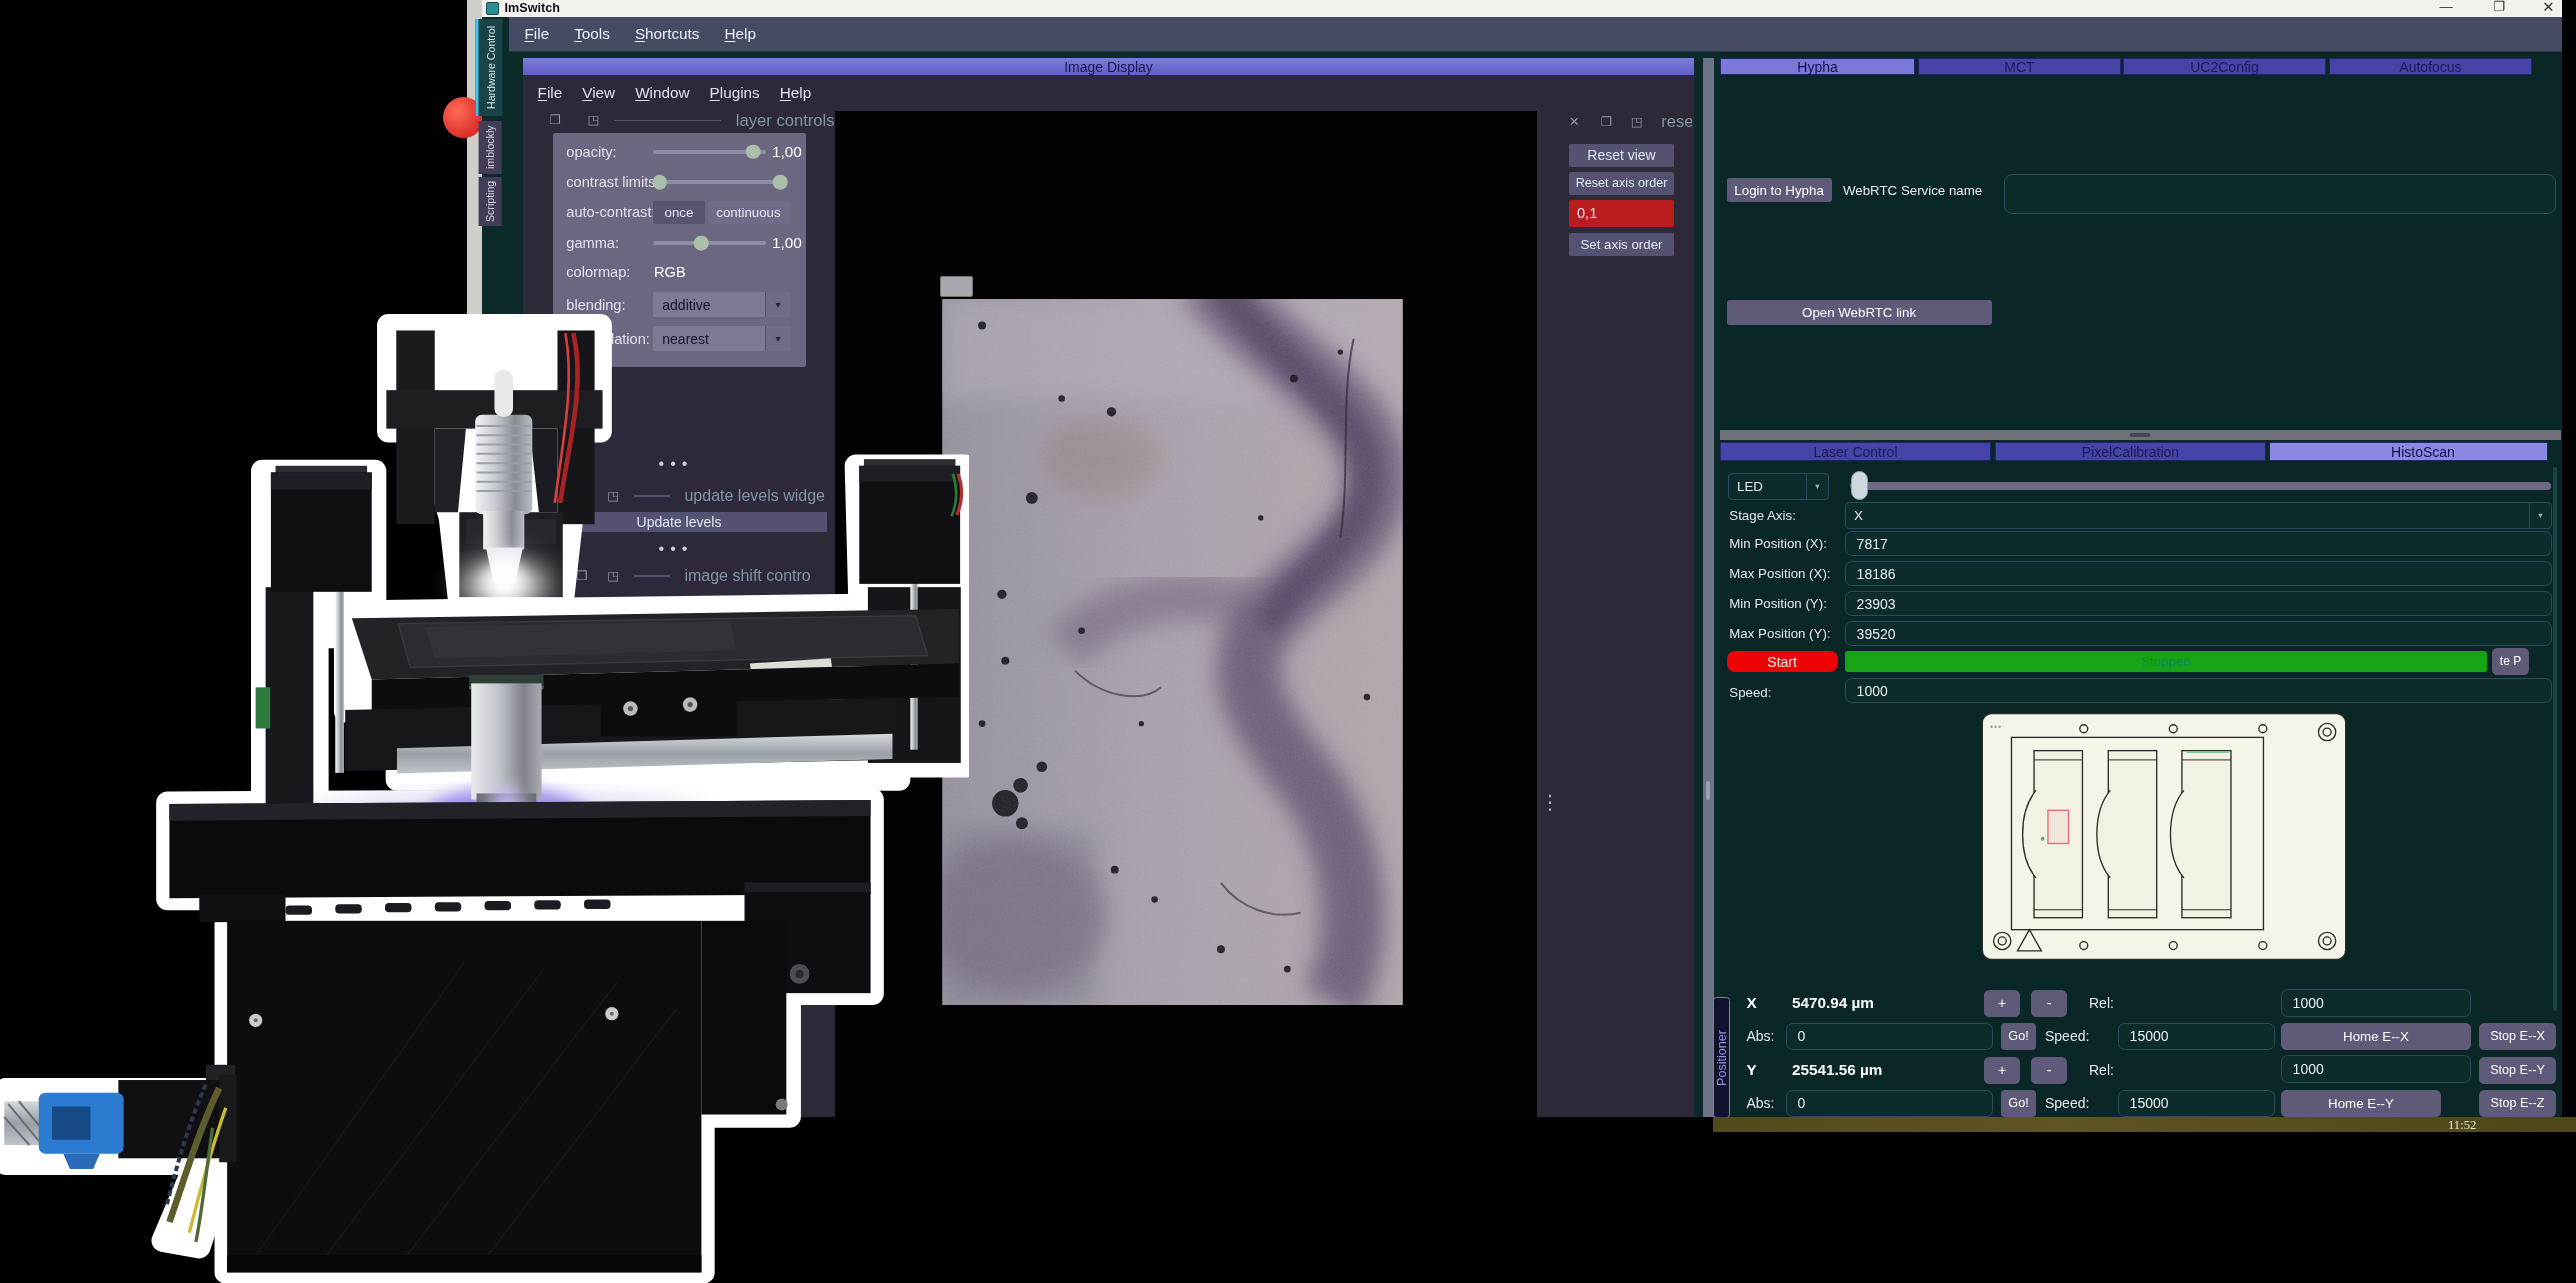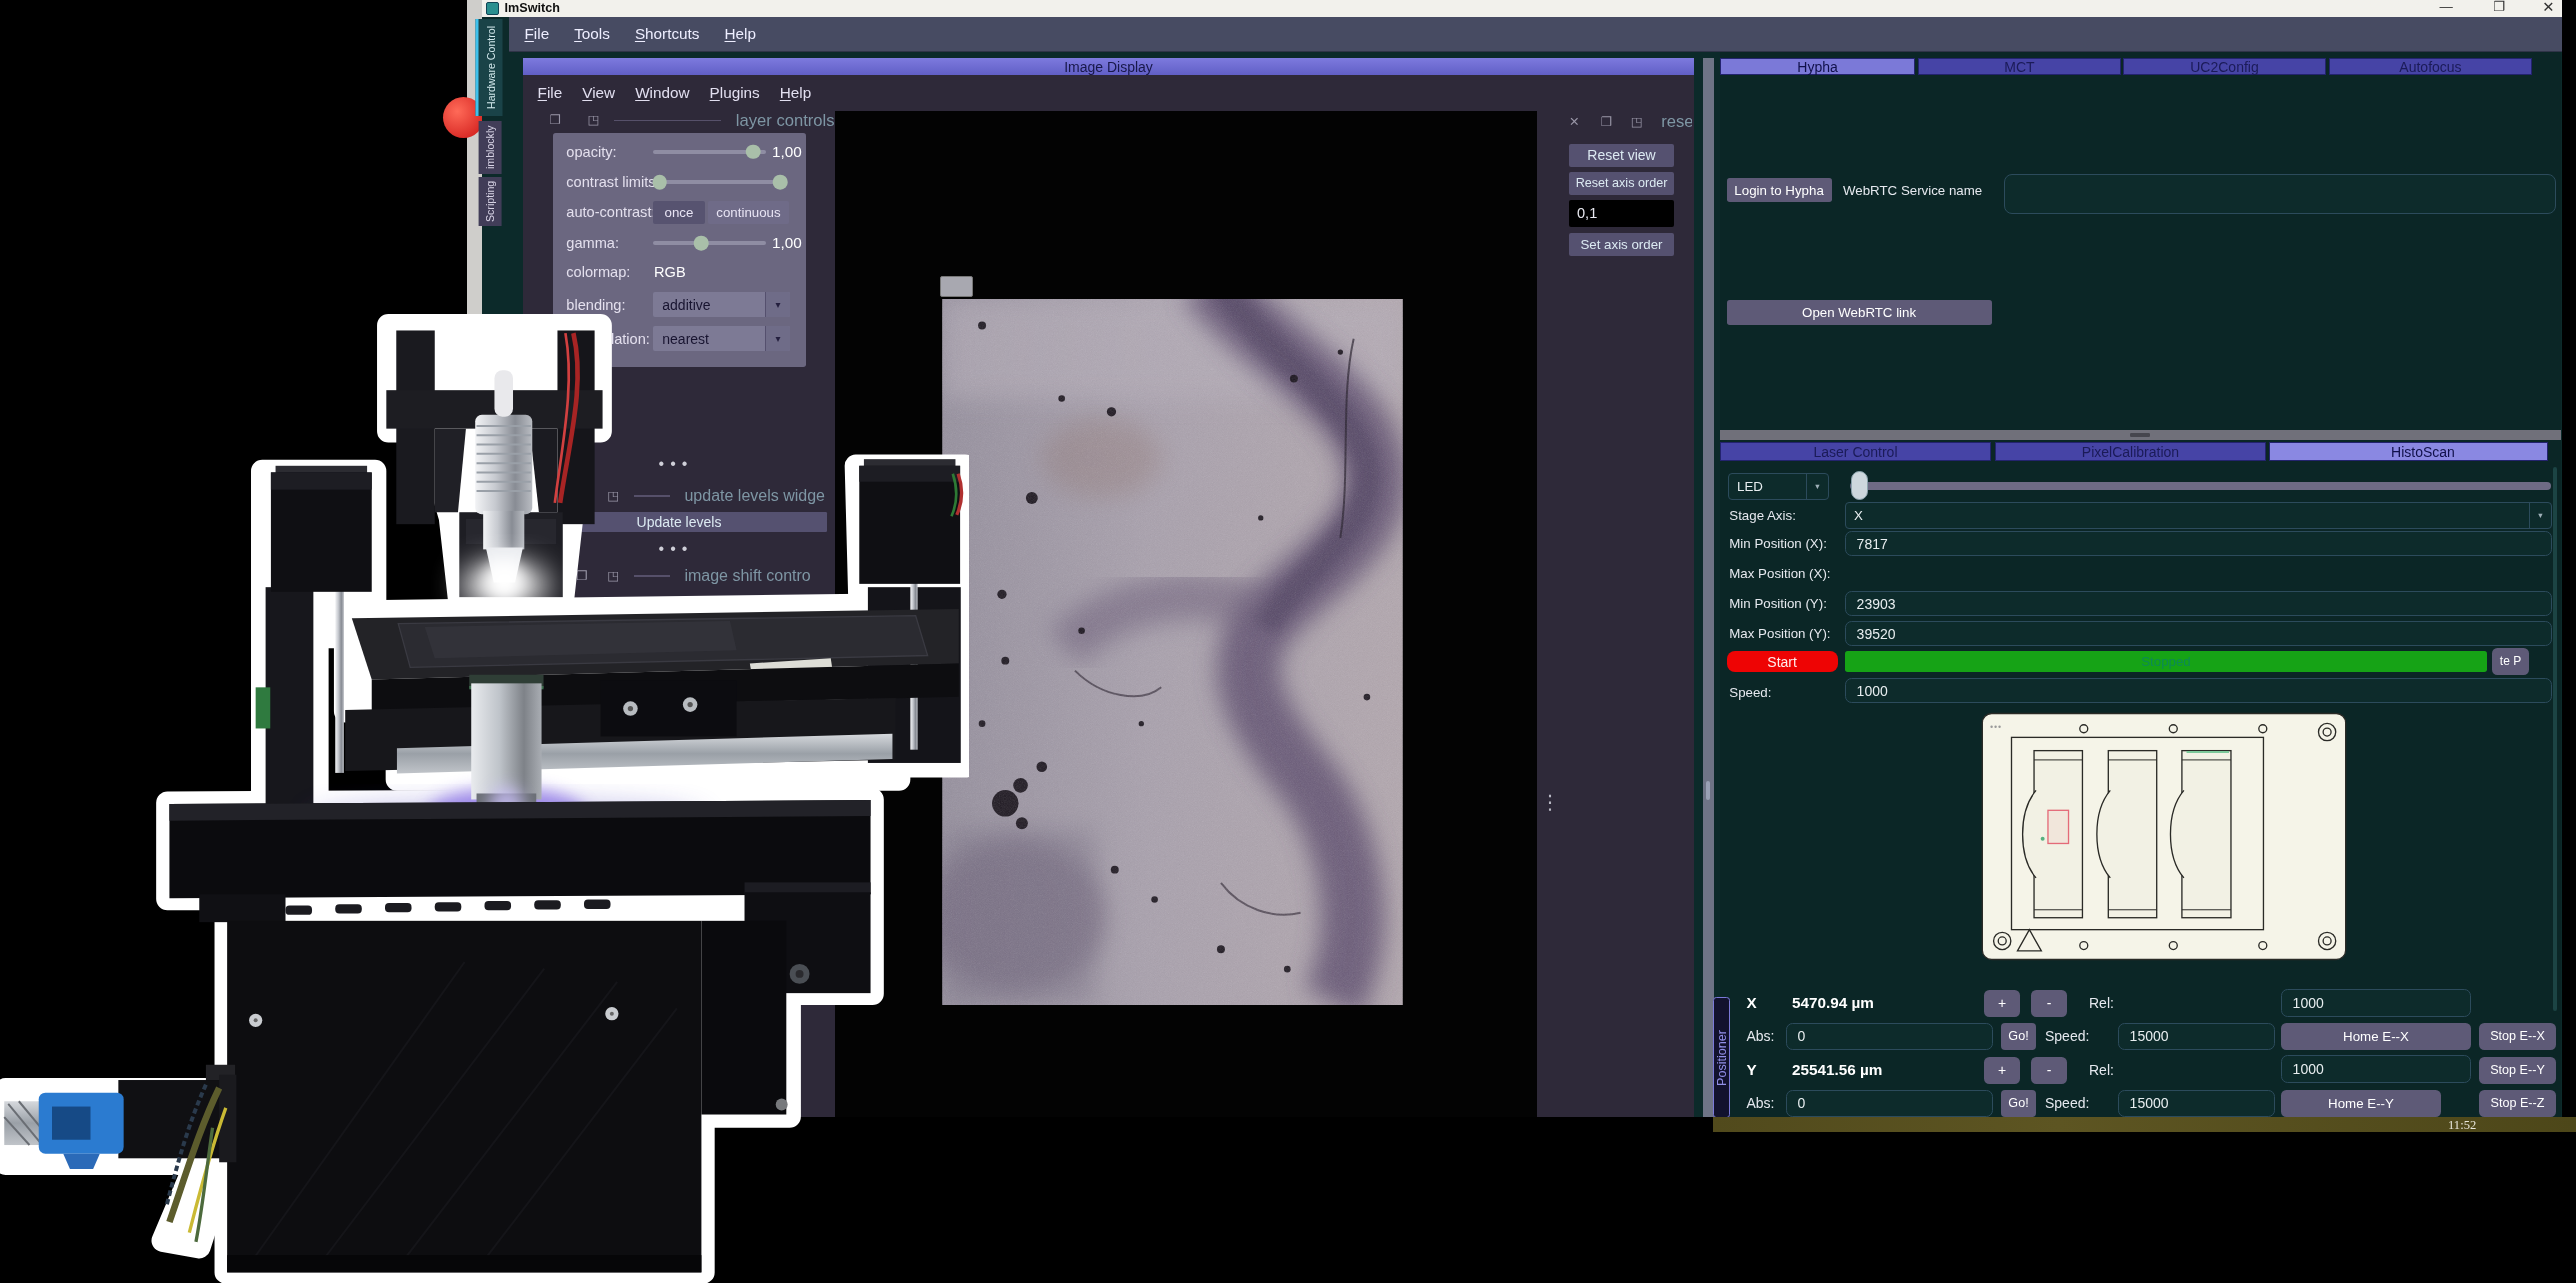--- a/index.html
+++ b/index.html
@@ -251,21 +251,21 @@
         <span class="icon" style="margin-left:12px;">❐</span>
         <span class="icon" style="margin-left:9.3px;">◳</span>
         <span class="hdr-title" style="margin-left:9.3px;">rese</span>
       </div>
       <div class="a nbtn" style="left:1046px;top:69px;width:105px;height:22.6px;">
         <span>Reset view</span>
         </div>
       <div class="a nbtn" style="left:1046px;top:97px;width:105px;height:22.6px;font-size:12.6px;">
         <span>Reset axis order</span>
         </div>
-      <div class="a flx" style="left:1046px;top:125px;width:105px;height:26.5px;background:#000000;border-radius:2px;
+      <div class="a flx" style="left:1046px;top:125px;width:105px;height:26.5px;background:#b91c1c;border-radius:2px;
                   padding-left:8px;font-size:14.6px;color:#e8e8f0;box-sizing:border-box;">
         <span>0,1</span>
         </div>
       <div class="a nbtn" style="left:1046px;top:158px;width:105px;height:22.6px;font-size:13.3px;">
         <span>Set axis order</span>
         </div>
       <div class="a ctr" style="left:1019px;top:707px;width:16px;height:40px;font-size:20px;color:#b8b8c4;">⋮</div>
     </div>
   </div>
 
@@ -327,20 +327,23 @@
       <span class="txt">X</span>
       <span class="arr">▾</span>
     </div>
 
     <span class="a lbl" style="left:9.3px;top:479px;height:25px;">Min Position (X):</span>
     <div class="a inp" style="left:125px;top:479px;width:707px;height:25px;">
       <span>7817</span>
       </div>
 
     <span class="a lbl" style="left:9.3px;top:509px;height:25px;">Max Position (X):</span>
+    <div class="a inp" style="left:125px;top:509px;width:707px;height:25px;">
+      <span>18186</span>
+      </div>
 
     <span class="a lbl" style="left:9.3px;top:539px;height:25px;">Min Position (Y):</span>
     <div class="a inp" style="left:125px;top:539px;width:707px;height:25px;">
       <span>23903</span>
       </div>
 
     <span class="a lbl" style="left:9.3px;top:569px;height:25px;">Max Position (Y):</span>
     <div class="a inp" style="left:125px;top:569px;width:707px;height:25px;">
       <span>39520</span>
       </div>

